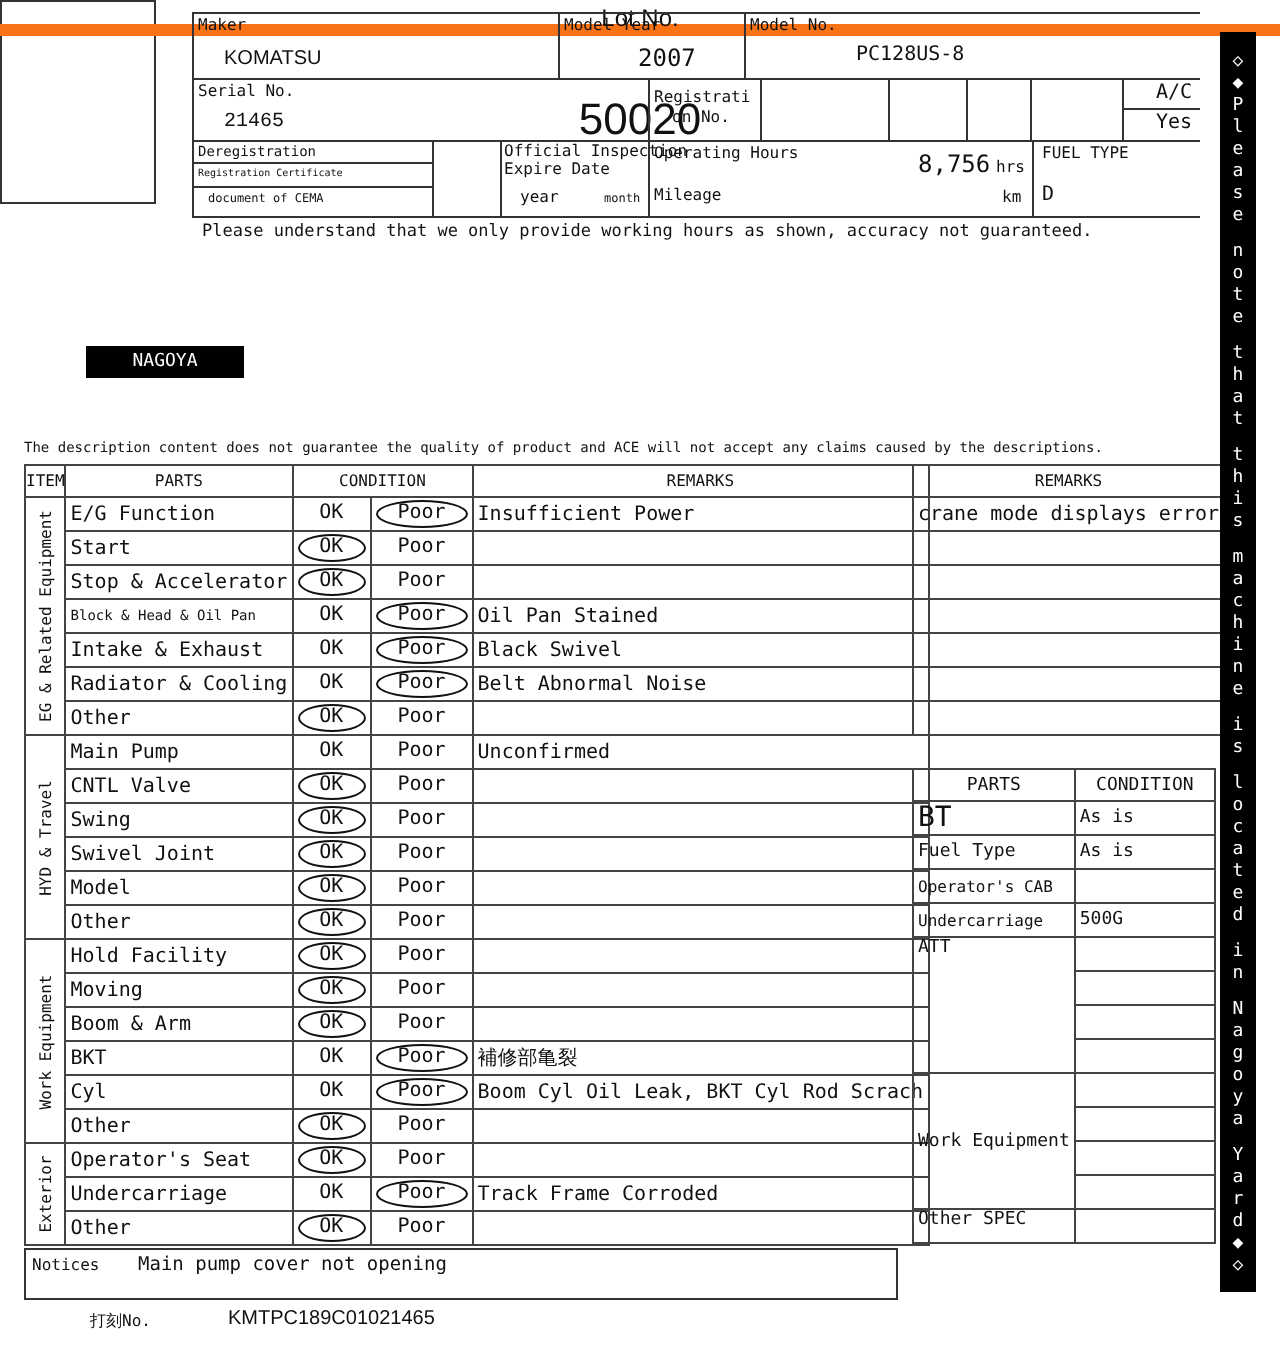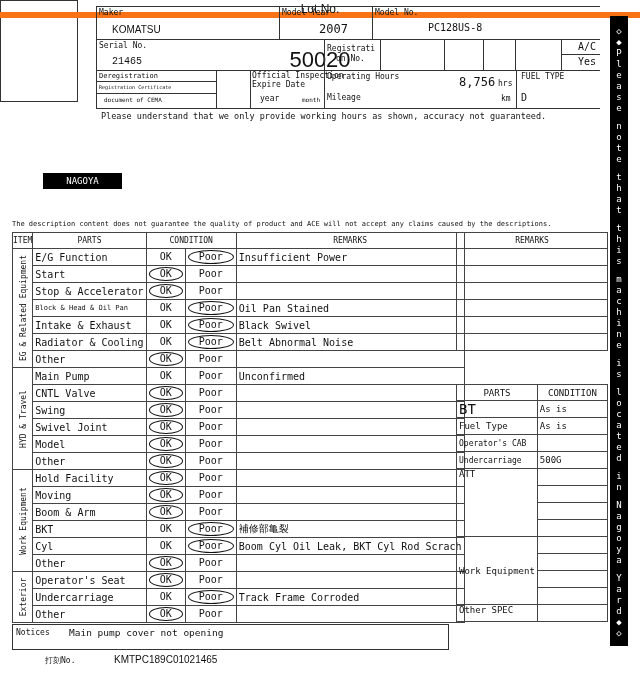--- a/index.html
+++ b/index.html
@@ -280,20 +280,23 @@
 <span class="t md" style="left:114px;top:655px;font-family:'Liberation Sans',sans-serif;">KMTPC189C01021465</span>
 
 <table class="grid" style="left:456px;top:232px;width:152px;">
   <thead>
     <tr>
         <th>REMARKS</th>
       </tr>
   </thead>
   <tbody id="side-body">
       <tr>
+        <td>crane mode displays error</td>
+      </tr>
+      <tr>
         <td></td>
       </tr>
       <tr>
         <td></td>
       </tr>
       <tr>
         <td></td>
       </tr>
       <tr>
         <td></td>

